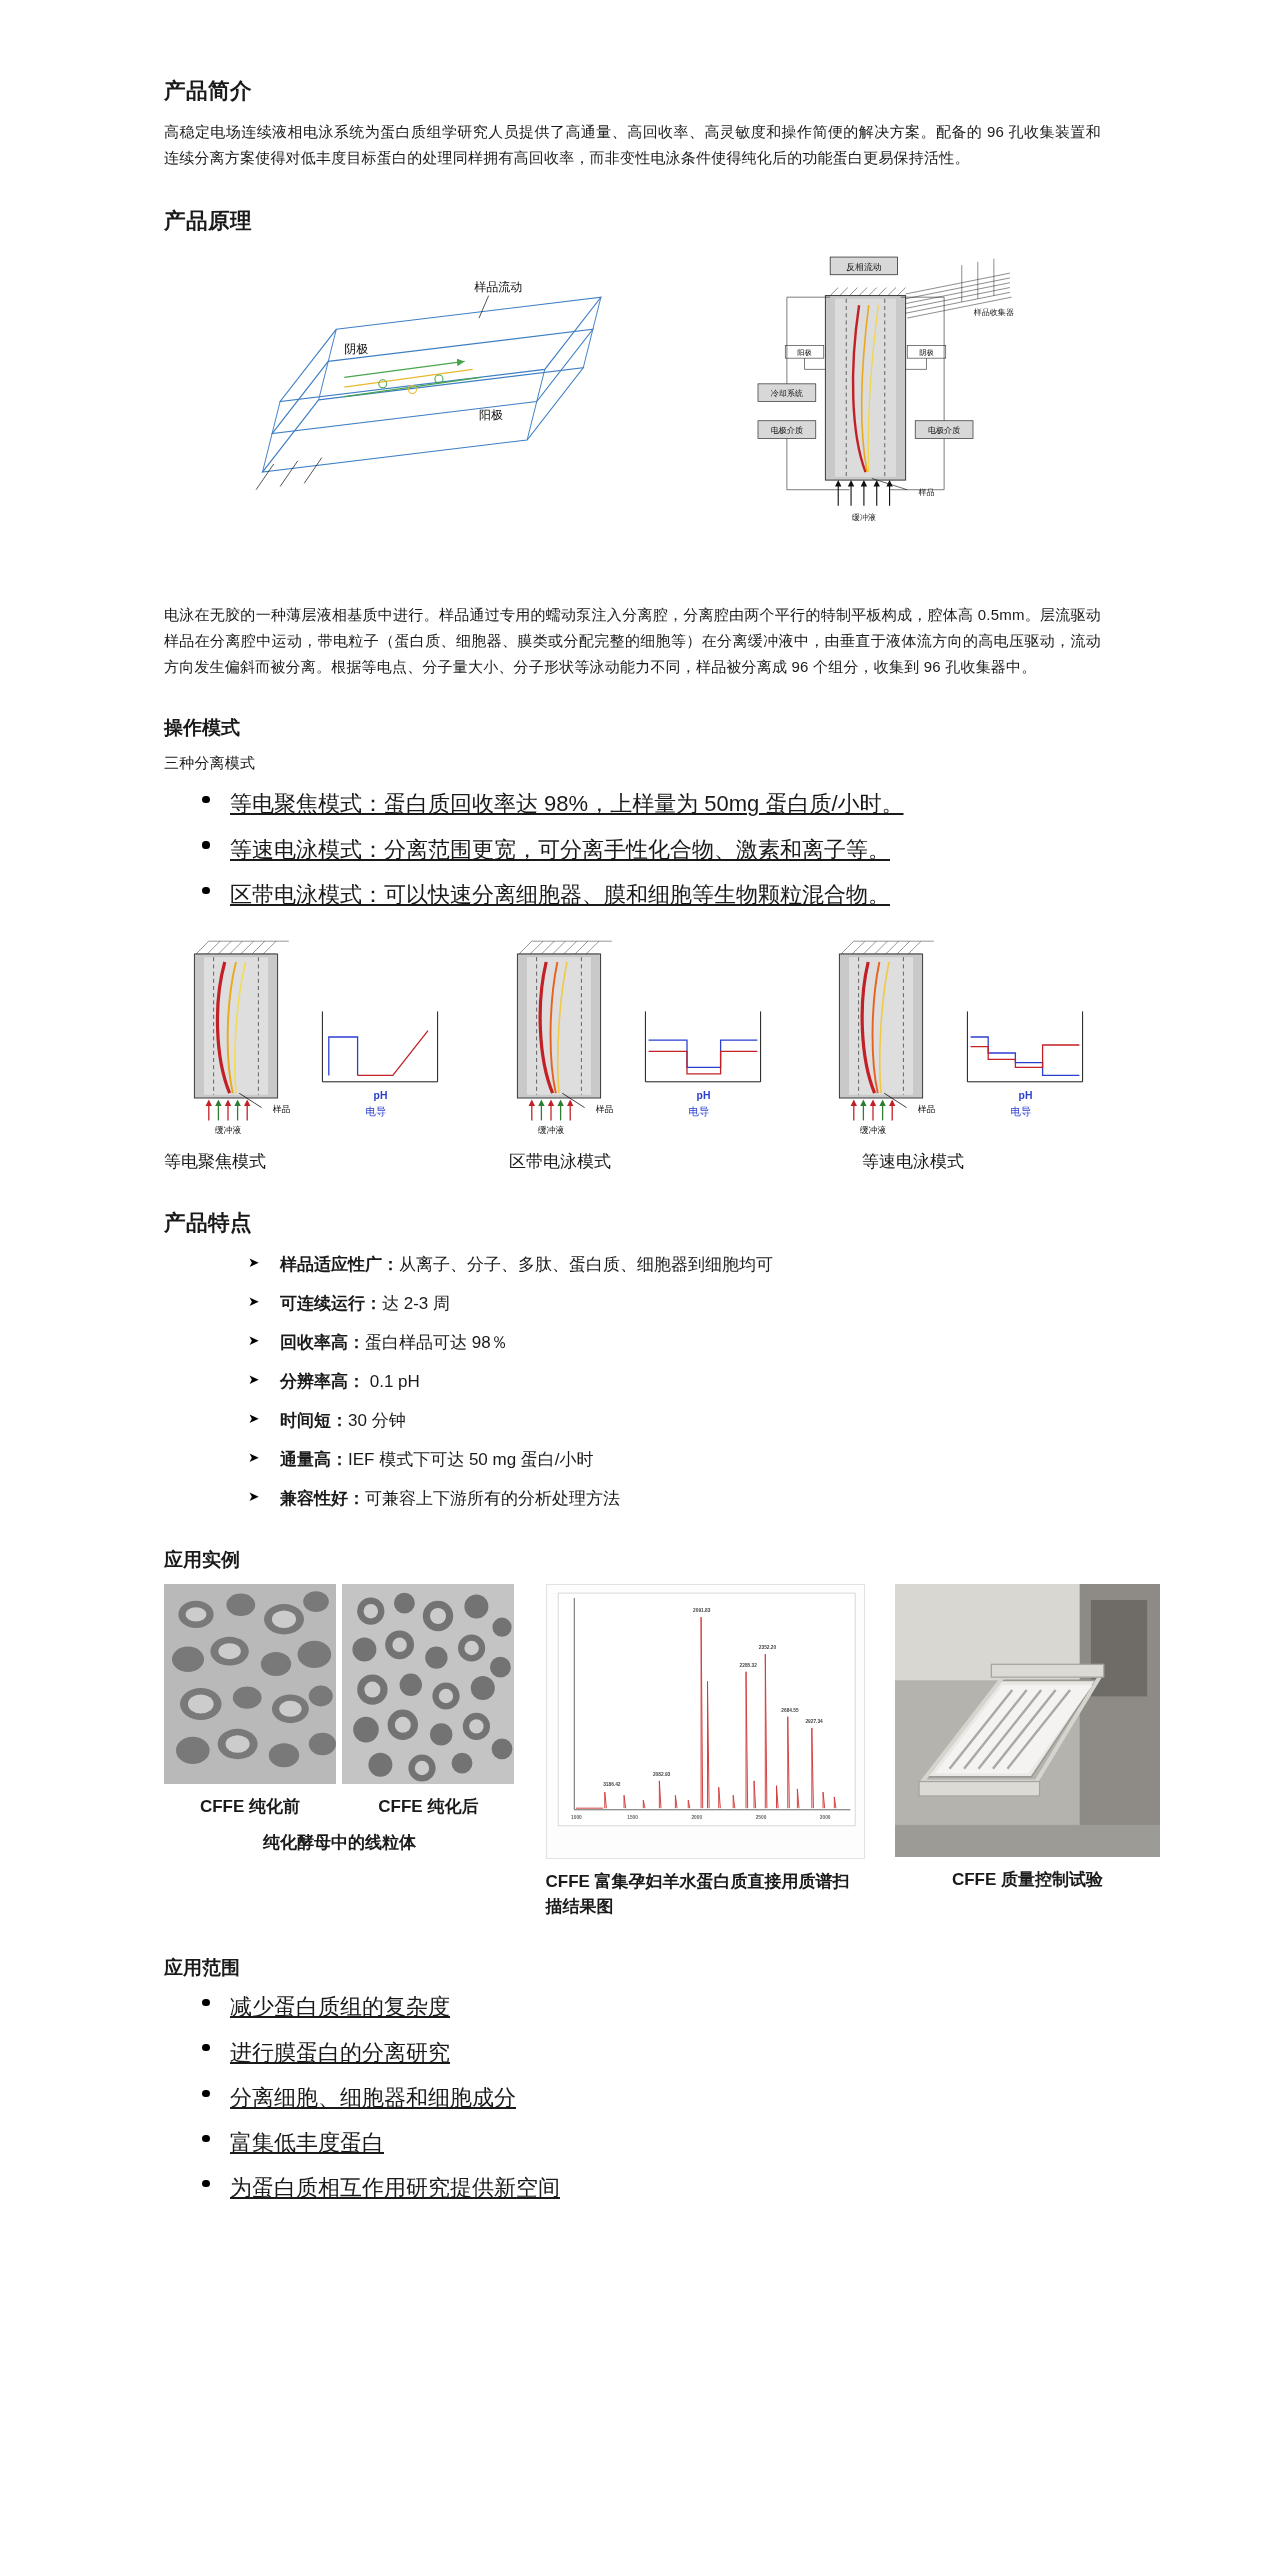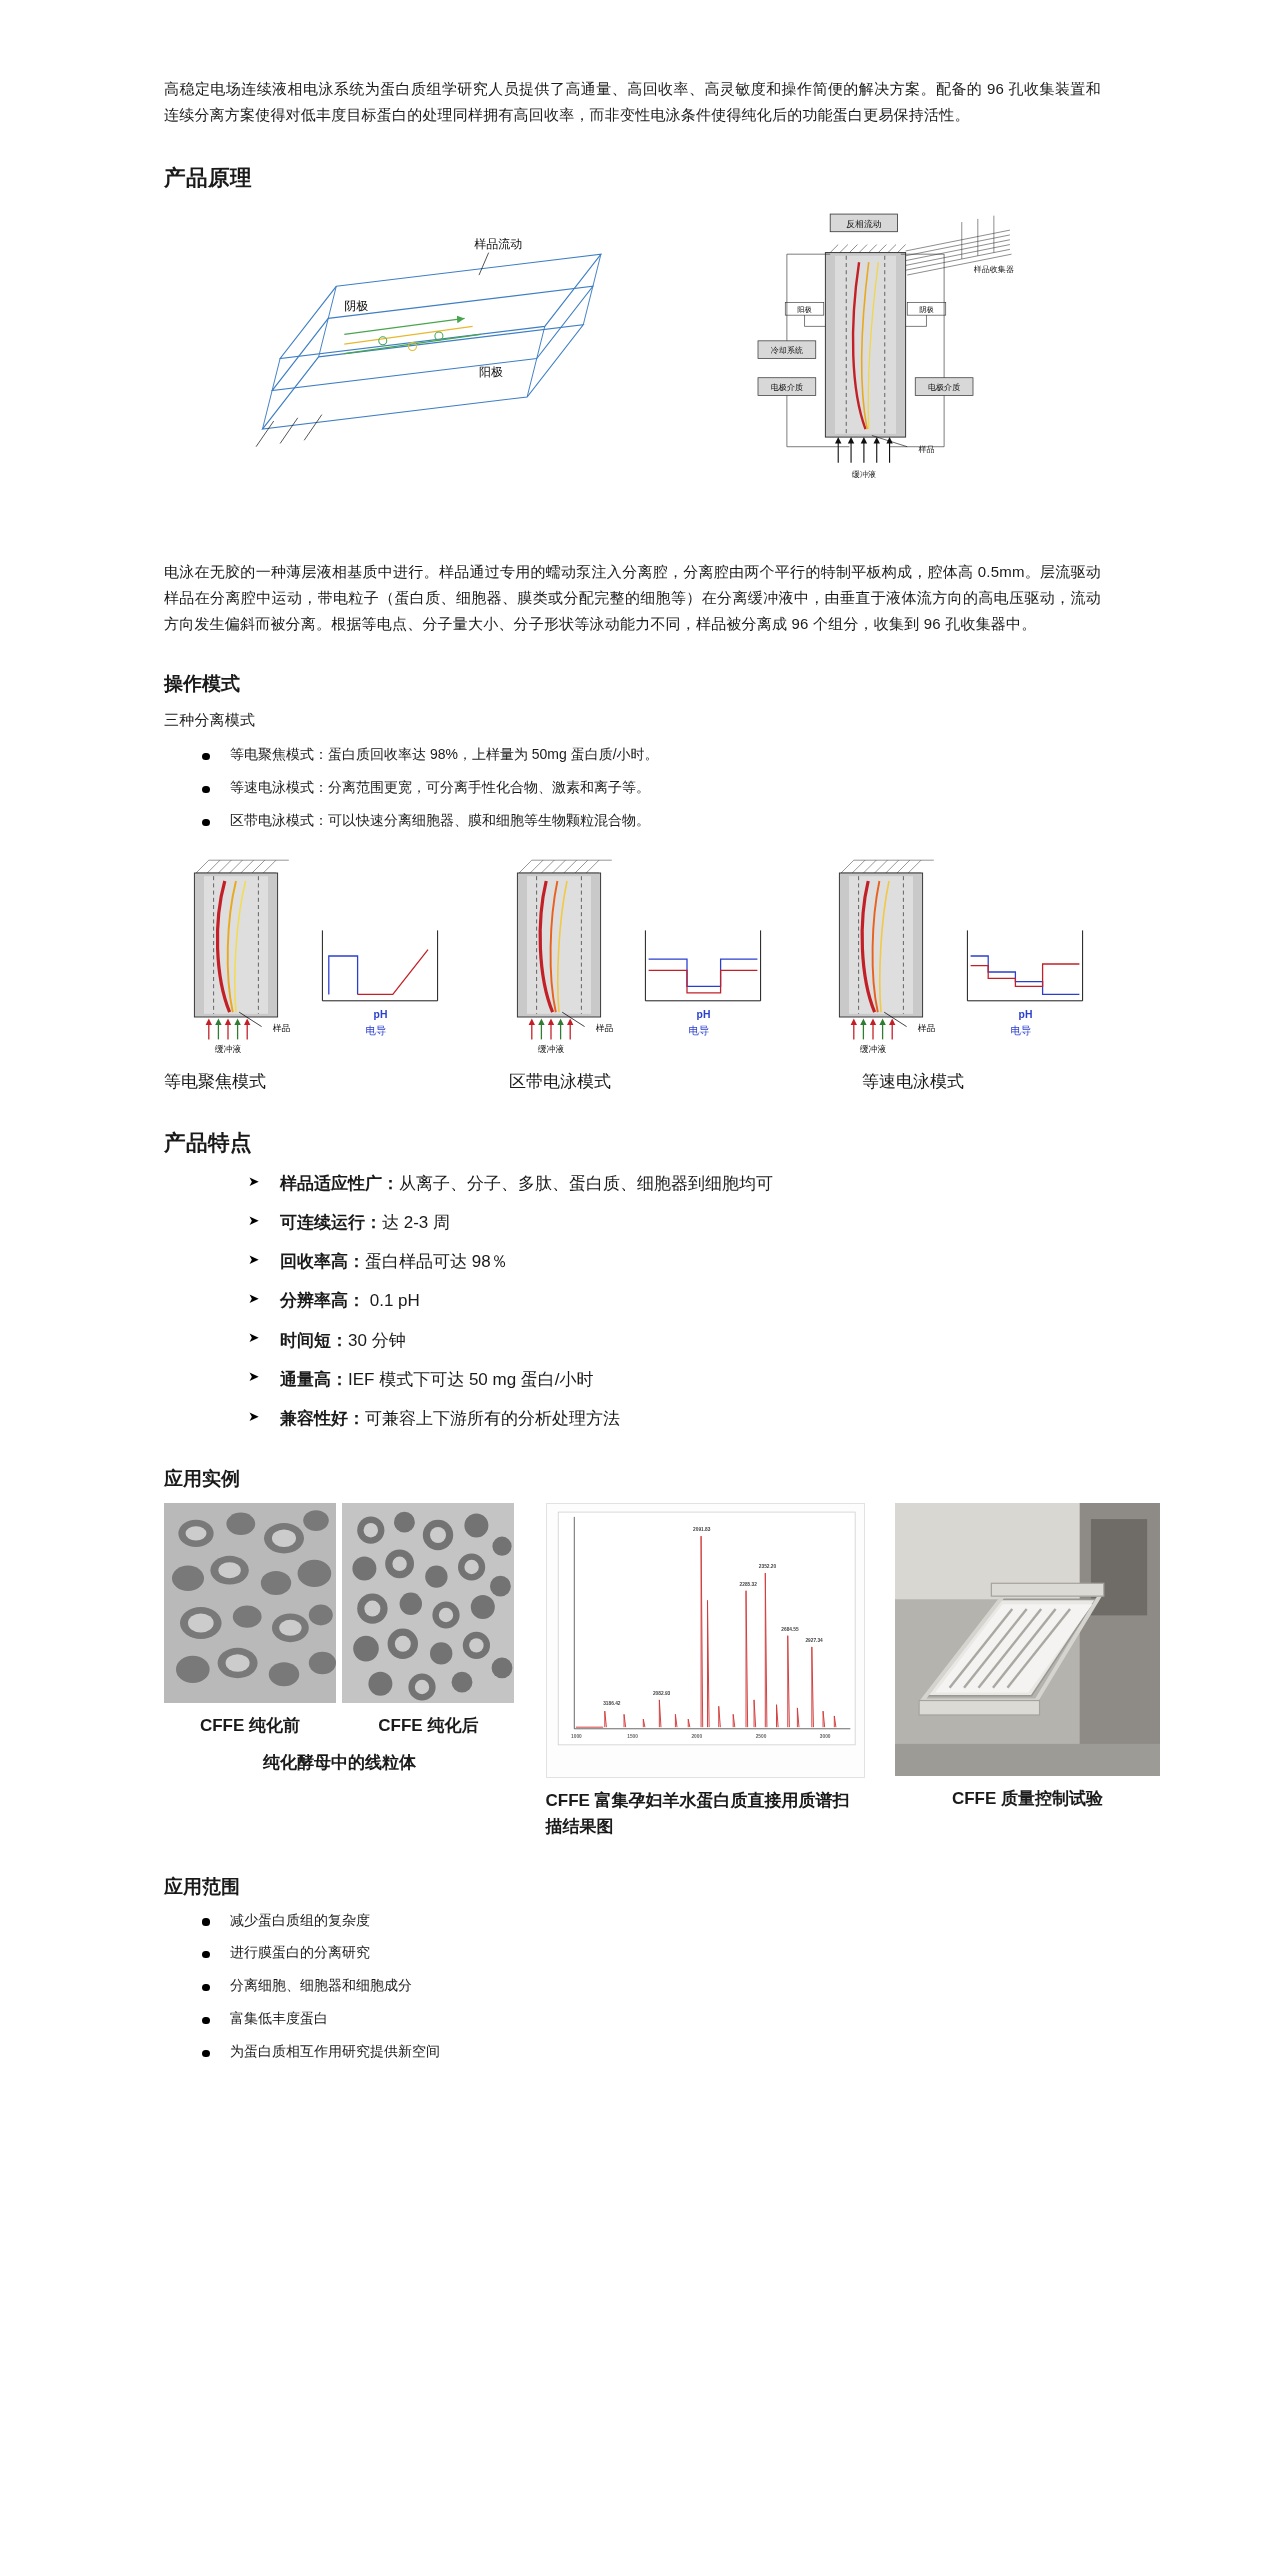--- a/index.html
+++ b/index.html
@@ -45,24 +45,25 @@
     margin-bottom: 35px;
   }
   
   ul.dot-list {
     list-style: none;
     margin: 0;
     padding: 0 0 0 32px;
   }
   ul.dot-list > li {
     position: relative;
-    font-size: 14px;
+    font-size: 22px;
     line-height: 1.55;
     margin-bottom: 11.2px;
     padding-left: 34px;
+    text-decoration: underline;
   }
   ul.dot-list > li:before {
     content: "";
     position: absolute;
     left: 6.4px;
     top: 8.8px;
     width: 7.2px;
     height: 7.2px;
     background: #000;
     border-radius: 50%;
@@ -159,20 +160,21 @@
 
   svg { display: block; }
 </style>
 </head>
 <body>
 
 <div class="page">
   <div class="content">
 
     <div class="block">
+      <h2 class="section-title">产品简介</h2>
       <p class="body-text">高稳定电场连续液相电泳系统为蛋白质组学研究人员提供了高通量、高回收率、高灵敏度和操作简便的解决方案。配备的 96 孔收集装置和连续分离方案使得对低丰度目标蛋白的处理同样拥有高回收率，而非变性电泳条件使得纯化后的功能蛋白更易保持活性。</p>
     </div>
 
     <div class="block">
       <h2 class="section-title">产品原理</h2>
 
       <div class="principle-figs">
 
         <div class="fig-left">
           <svg width="417" height="321" viewBox="0 0 520 400">

